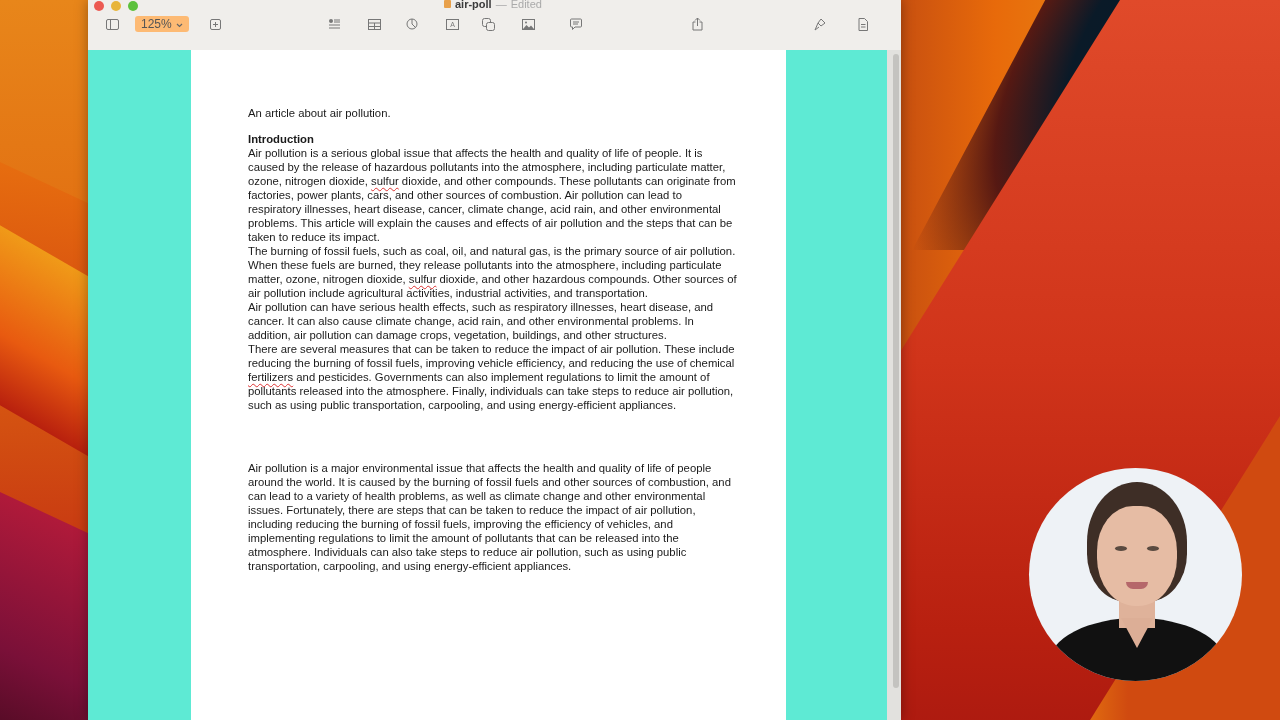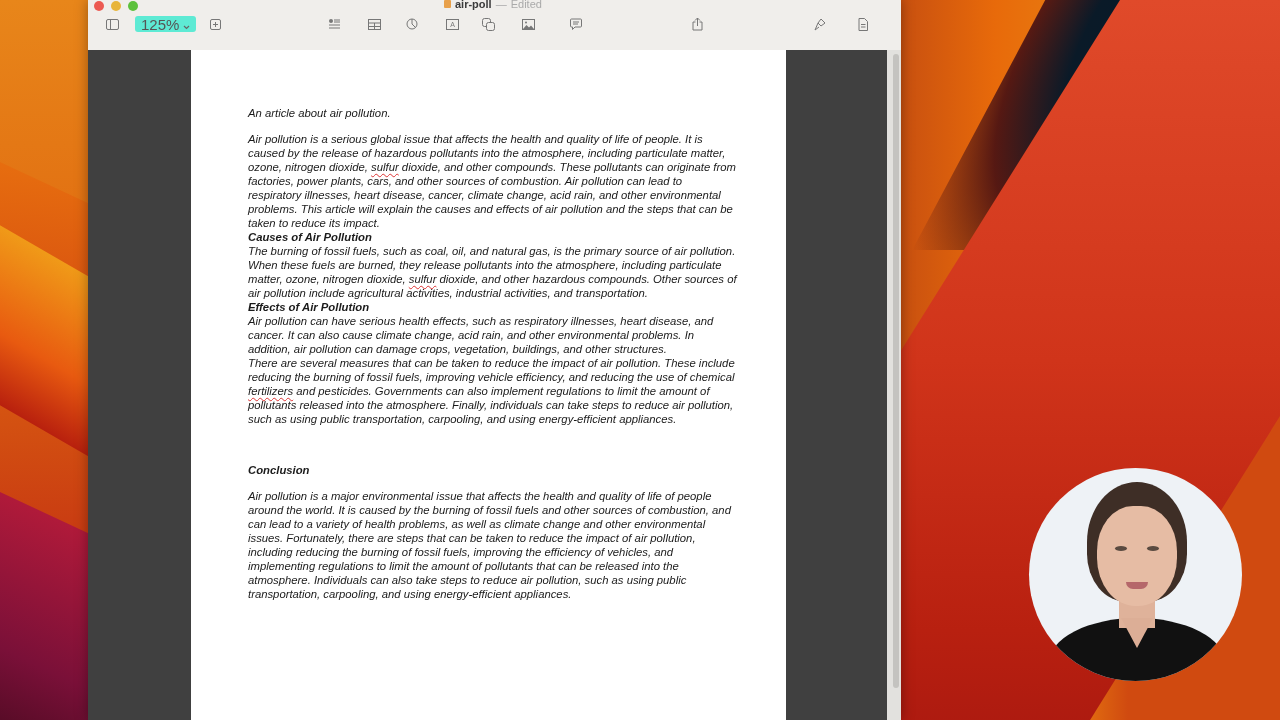--- a/index.html
+++ b/index.html
@@ -75,28 +75,27 @@
 
   .tb-item {
     position: absolute; top: 16px; display: flex; flex-direction: column; align-items: center;
     font-size: 9.5px; color: #6e6e6e; cursor: default;
   }
   .tb-item .ico {
     height: 16px; display: flex; align-items: center; justify-content: center; color: #777;
   }
   .tb-item .lbl { margin-top: 21px; white-space: nowrap; }
   .zoom-select {
-    height: 16px; padding: 0 6px; font-size: 15px; color: #555; border-radius: 3px;
-    background: #5eead4; display: flex; align-items: center; gap: 4px;
+    height: 16px; padding: 0 6px; font-size: 12px; color: #555; border-radius: 3px;
+    background: #fdba74; display: flex; align-items: center; gap: 4px;
   }
 
   .content {
     position: absolute; left: 0; top: 50px; width: 100%; height: 670px;
-    background: #404040;
-    font-style: italic;
+    background: #5eead4;
   }
   .page {
     position: absolute; left: 103px; top: 0; width: 595px; height: 670px;
     background: #ffffff;
   }
   .doc {
     position: absolute; left: 57px; top: 56px; width: 490px;
     font-size: 11.3px; line-height: 14px; color: #1a1a1a;
   }
   .doc p { margin: 0; }
@@ -293,32 +292,30 @@
       <span class="lbl">Finally</span>
     </div>
   </div>
 
   <div class="content">
     <div class="page">
       <div class="doc">
         <p>An article about air pollution.</p>
         <p style="height:12px"></p>
 
+        <p class="heading">Introduction</p>
         <p><span>Air pollution is a serious global issue that affects the health and quality of life of people. It is caused by the release of hazardous pollutants into the atmosphere, including particulate matter, ozone, nitrogen dioxide, </span><span class="squiggle">sulfur</span><span> dioxide, and other compounds. These pollutants can originate from factories, power plants, cars, and other sources of combustion. Air pollution can lead to respiratory illnesses, heart disease, cancer, climate change, acid rain, and other environmental problems. This article will explain the causes and effects of air pollution and the steps that can be taken to reduce its impact.</span></p>
 
-        <p class="heading">Causes of Air Pollution</p>
         <p><span>The burning of fossil fuels, such as coal, oil, and natural gas, is the primary source of air pollution. When these fuels are burned, they release pollutants into the atmosphere, including particulate matter, ozone, nitrogen dioxide, </span><span class="squiggle">sulfur</span><span> dioxide, and other hazardous compounds. Other sources of air pollution include agricultural activities, industrial activities, and transportation.</span></p>
 
-        <p class="heading">Effects of Air Pollution</p>
         <p>Air pollution can have serious health effects, such as respiratory illnesses, heart disease, and cancer. It can also cause climate change, acid rain, and other environmental problems. In addition, air pollution can damage crops, vegetation, buildings, and other structures.</p>
 
         <p><span>There are several measures that can be taken to reduce the impact of air pollution. These include reducing the burning of fossil fuels, improving vehicle efficiency, and reducing the use of chemical </span><span class="squiggle">fertilizers</span><span> and pesticides. Governments can also implement regulations to limit the amount of pollutants released into the atmosphere. Finally, individuals can take steps to reduce air pollution, such as using public transportation, carpooling, and using energy-efficient appliances.</span></p>
 
         <p style="height:37px"></p>
-        <p class="heading">Conclusion</p>
         <p style="height:12px"></p>
         <p>Air pollution is a major environmental issue that affects the health and quality of life of people around the world. It is caused by the burning of fossil fuels and other sources of combustion, and can lead to a variety of health problems, as well as climate change and other environmental issues. Fortunately, there are steps that can be taken to reduce the impact of air pollution, including reducing the burning of fossil fuels, improving the efficiency of vehicles, and implementing regulations to limit the amount of pollutants that can be released into the atmosphere. Individuals can also take steps to reduce air pollution, such as using public transportation, carpooling, and using energy-efficient appliances.</p>
       </div>
     </div>
     <div class="scrollbar-track">
       <div class="scrollbar-thumb"></div>
     </div>
   </div>
 </div>
 

